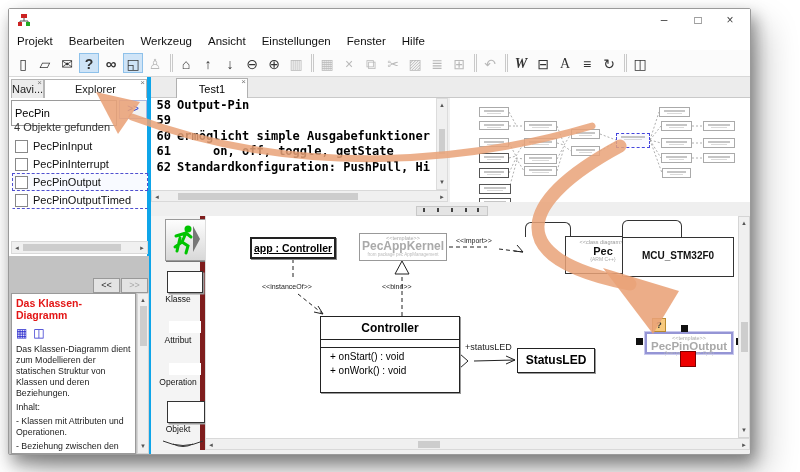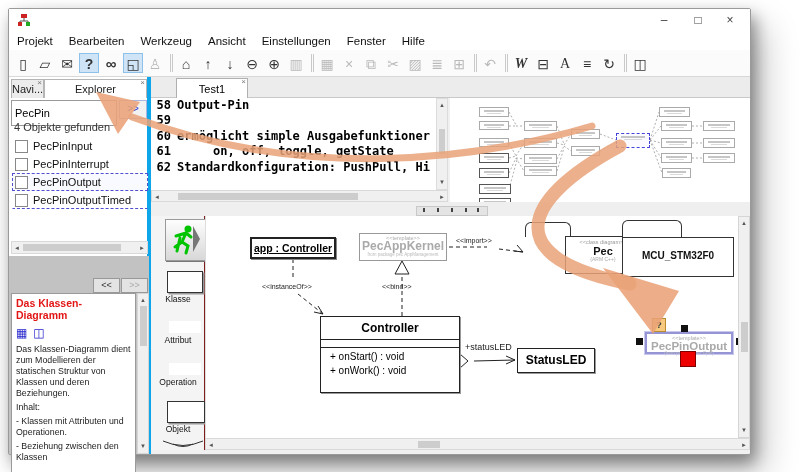--- a/index.html
+++ b/index.html
@@ -46,21 +46,21 @@
   .hscroll{position:absolute;background:#f0f0f0;border:1px solid #d9d9d9;box-sizing:border-box;}
   #lp-hscroll{left:2px;top:164px;width:137px;height:13px;}
   .sthumb{position:absolute;background:#cdcdcd;}
   .sarrow{position:absolute;font-size:6px;color:#555;line-height:11px;}
   
   #assistzone{position:absolute;left:0;top:179px;width:140px;height:198px;background:#c2c2c2;}
   #tab-assist{position:absolute;left:2px;top:0px;width:106px;height:20px;background:#fff;border:1px solid #9a9a9a;border-bottom:none;font-size:11px;text-align:center;line-height:20px;color:#222;}
   .anav{position:absolute;top:22px;width:25px;height:13px;font-size:9px;text-align:center;line-height:13px;border:1px solid #999;background:#e3e3e3;color:#333;}
   #anav-back{left:84px;}
   #anav-fwd{left:112px;color:#aaa;}
-  #assistcontent{position:absolute;left:2px;top:37px;width:125px;height:180px;background:#fff;border:1px solid #9a9a9a;overflow:hidden;box-sizing:border-box;padding:3px 4px;}
+  #assistcontent{position:absolute;left:2px;top:37px;width:125px;height:161px;background:#fff;border:1px solid #9a9a9a;overflow:hidden;box-sizing:border-box;padding:3px 4px;}
   #assist-heading{font-size:10.5px;font-weight:bold;color:#e31515;}
   #assist-icons{margin:2px 0;}
   .aicon{font-size:12px;color:#2525cc;margin-right:6px;}
   .apara{font-size:8.8px;color:#222;line-height:1.25;margin:3px 0 0 0;}
   #assist-vscroll{position:absolute;left:128px;top:37px;width:12px;height:161px;background:#f0f0f0;border:1px solid #d5d5d5;box-sizing:border-box;}
   
   #tabbar{position:absolute;left:142px;top:68px;width:599px;height:21px;background:#ececec;border-bottom:1px solid #c9c9c9;box-sizing:border-box;}
   #tab-test1{position:absolute;left:25px;top:1px;width:70px;height:20px;background:#fff;border:1px solid #b0b0b0;border-bottom:none;font-size:11px;text-align:center;line-height:20px;}
   #editor{position:absolute;left:142px;top:89px;width:294px;height:92px;background:#fff;overflow:hidden;}
   .crow{display:flex;height:15.4px;font-family:"DejaVu Sans Mono",monospace;font-size:12px;font-weight:600;color:#000;}
@@ -72,21 +72,21 @@
   #overview{position:absolute;left:441px;top:89px;width:300px;height:104px;background:#fff;overflow:hidden;}
   .ovbox{position:absolute;border:1px solid #aaa;background:#fff;box-sizing:border-box;}
   .ovbox::before{content:"";display:block;height:2px;background:#c6c6c6;margin:2px 4px 1px;}
   .ovbox::after{content:"";display:block;height:1px;background:#d9d9d9;margin:0 7px;}
   .ovbox.b{border-color:#555;border-width:1.5px;}
   .ovbox.sel{border:1.5px dashed #4444dd;background:#fbfbff;}
   #grayband{position:absolute;left:142px;top:193px;width:599px;height:14px;background:#efefef;}
   #ticks{position:absolute;left:407px;top:197px;width:70px;height:8px;background:#e4e4e4;border:1px solid #c8c8c8;}
   .tick{position:absolute;top:1px;width:2px;height:4px;background:#444;}
   
-  #palette{position:absolute;left:142px;top:207px;width:54px;height:234px;background:#f4f4f4;border-right:1px solid #7f1d1d;box-sizing:border-box;}
+  #palette{position:absolute;left:142px;top:207px;width:54px;height:234px;background:#f4f4f4;border-right:5px solid #7f1d1d;box-sizing:border-box;}
   #runnerbtn{position:absolute;left:14px;top:3px;width:40px;height:40px;background:linear-gradient(#fdfdfd,#d8d8d8);border:1px solid #9a9a9a;box-shadow:1px 1px 0 #777;}
   .pal-shape{position:absolute;background:#fff;}
   .pal-border{border:1.5px solid #333;box-shadow:1.5px 1.5px 0 #999;}
   .pal-label{position:absolute;font-size:8.5px;color:#111;width:54px;text-align:center;}
   #canvas{position:absolute;left:196px;top:207px;width:534px;height:222px;background:#fff;border-left:1px solid #ddd;overflow:hidden;}
   #dg-vscroll{position:absolute;left:729px;top:207px;width:12px;height:222px;background:#f0f0f0;border:1px solid #d5d5d5;box-sizing:border-box;}
   #dg-hscroll{left:196px;top:429px;width:545px;height:12px;}
   
   .node{position:absolute;box-sizing:border-box;background:#fff;}
   #n-app{left:44px;top:21px;width:86px;height:22px;border:2px solid #222;box-shadow:1px 1px 0 #888;

